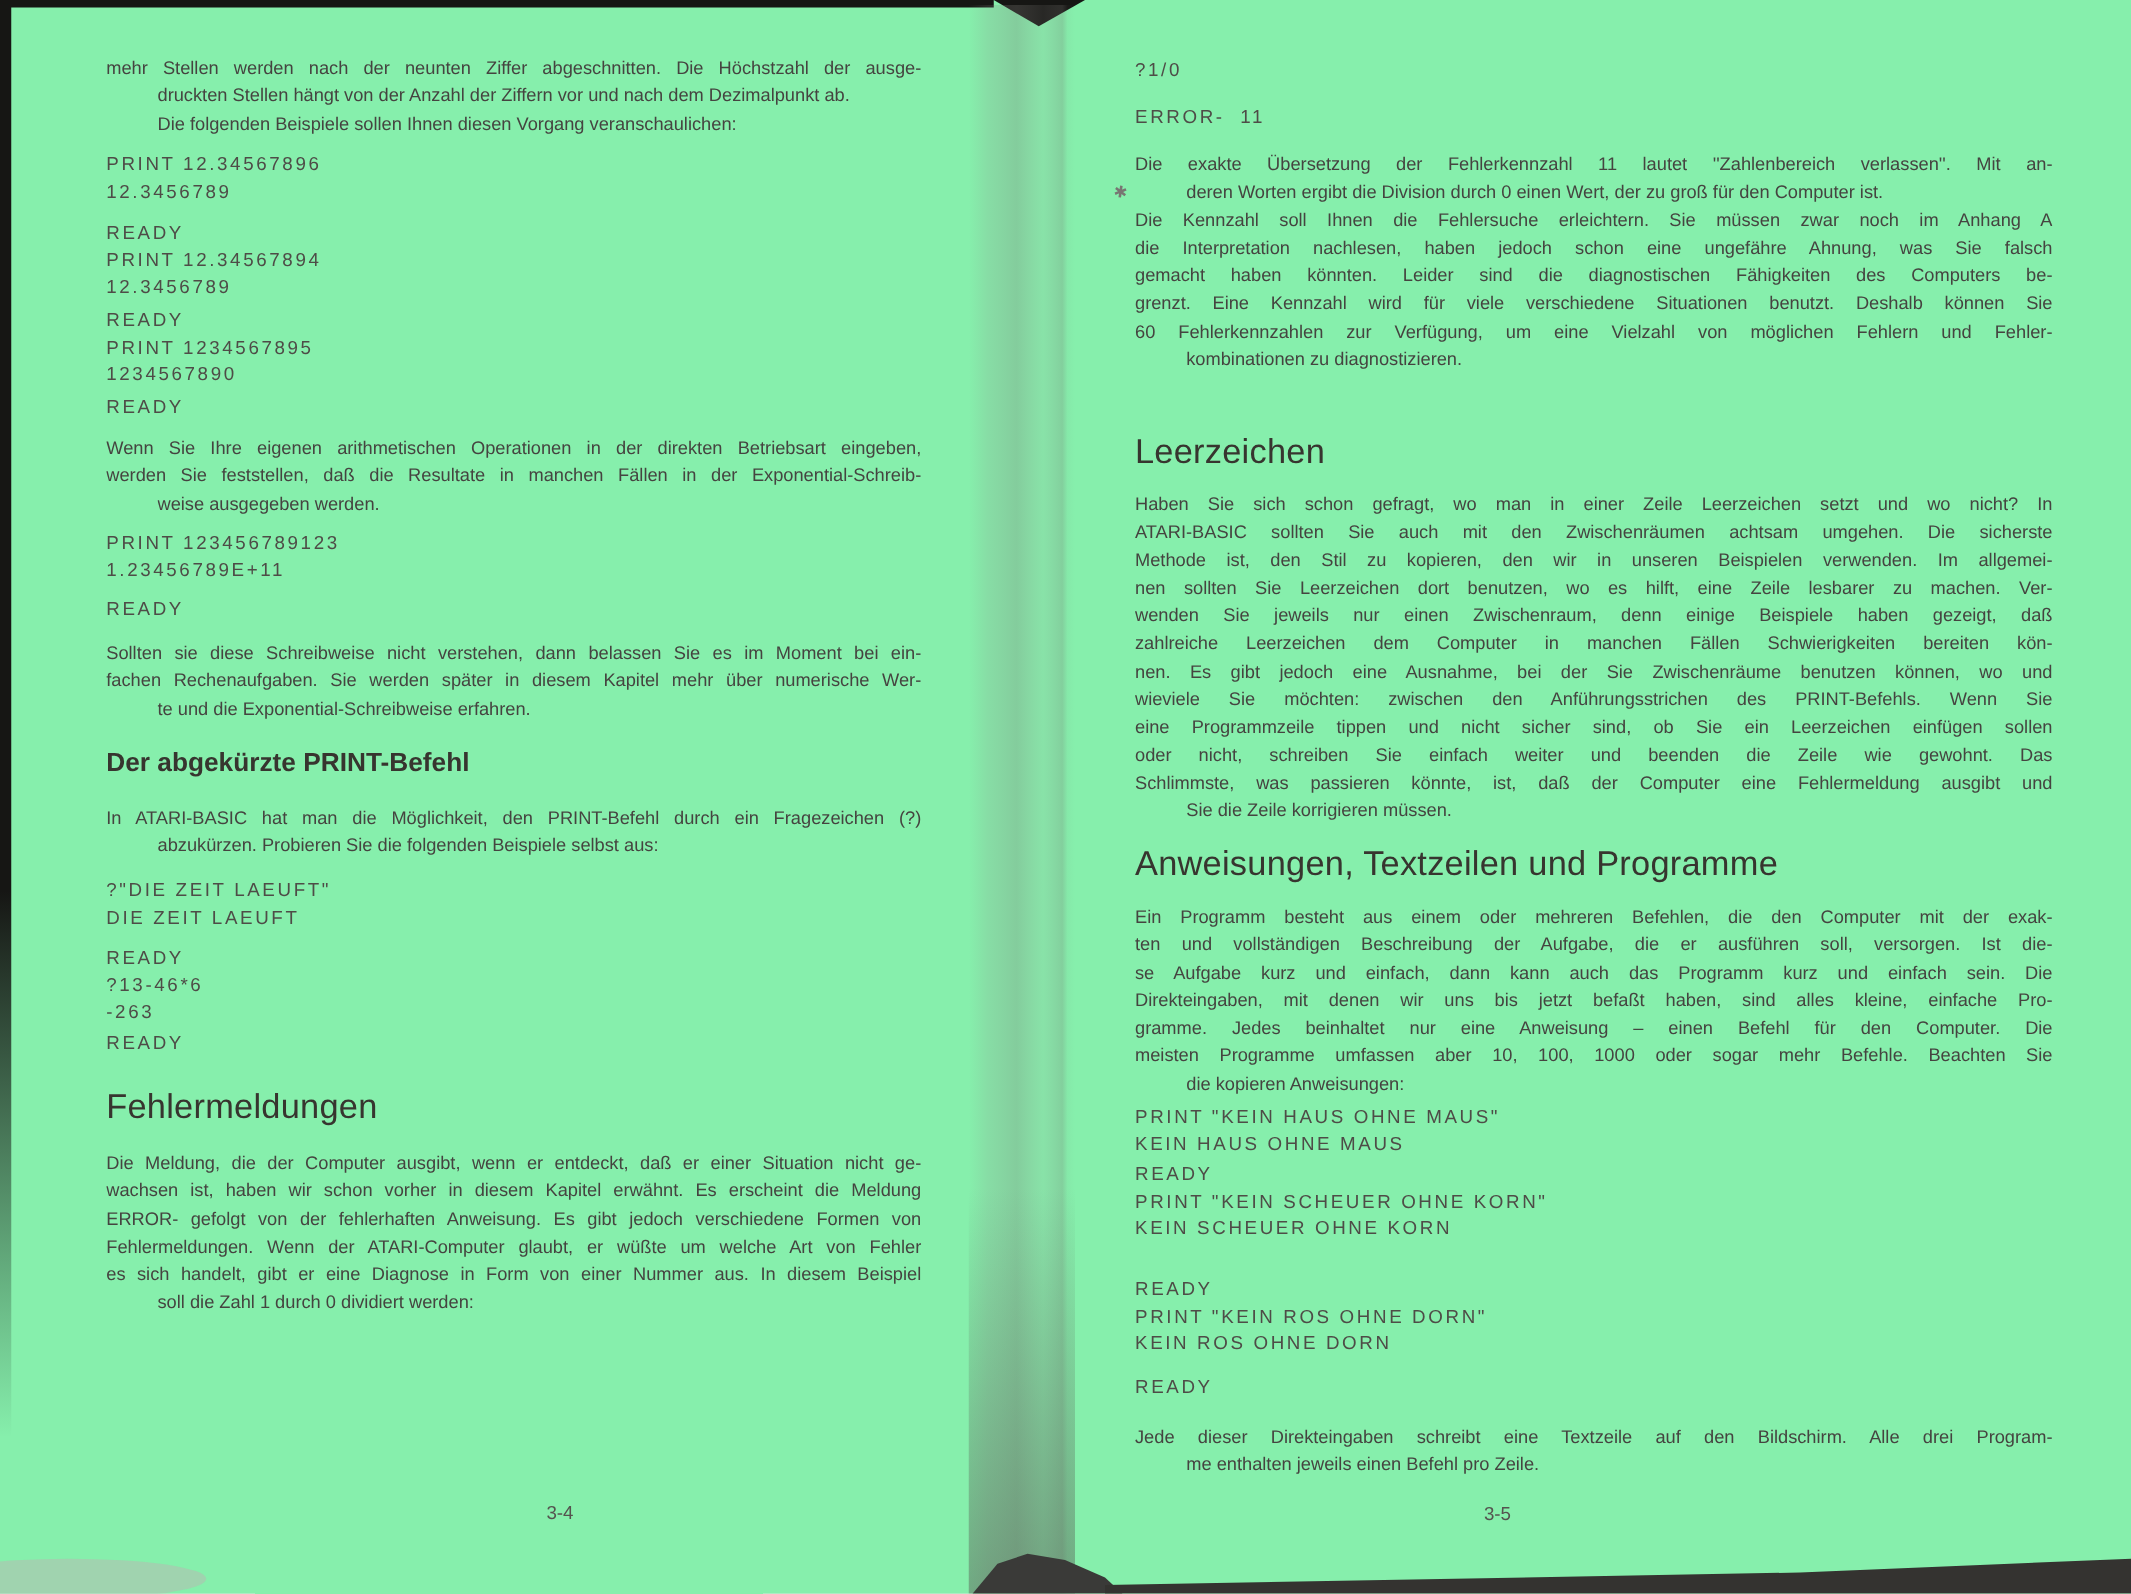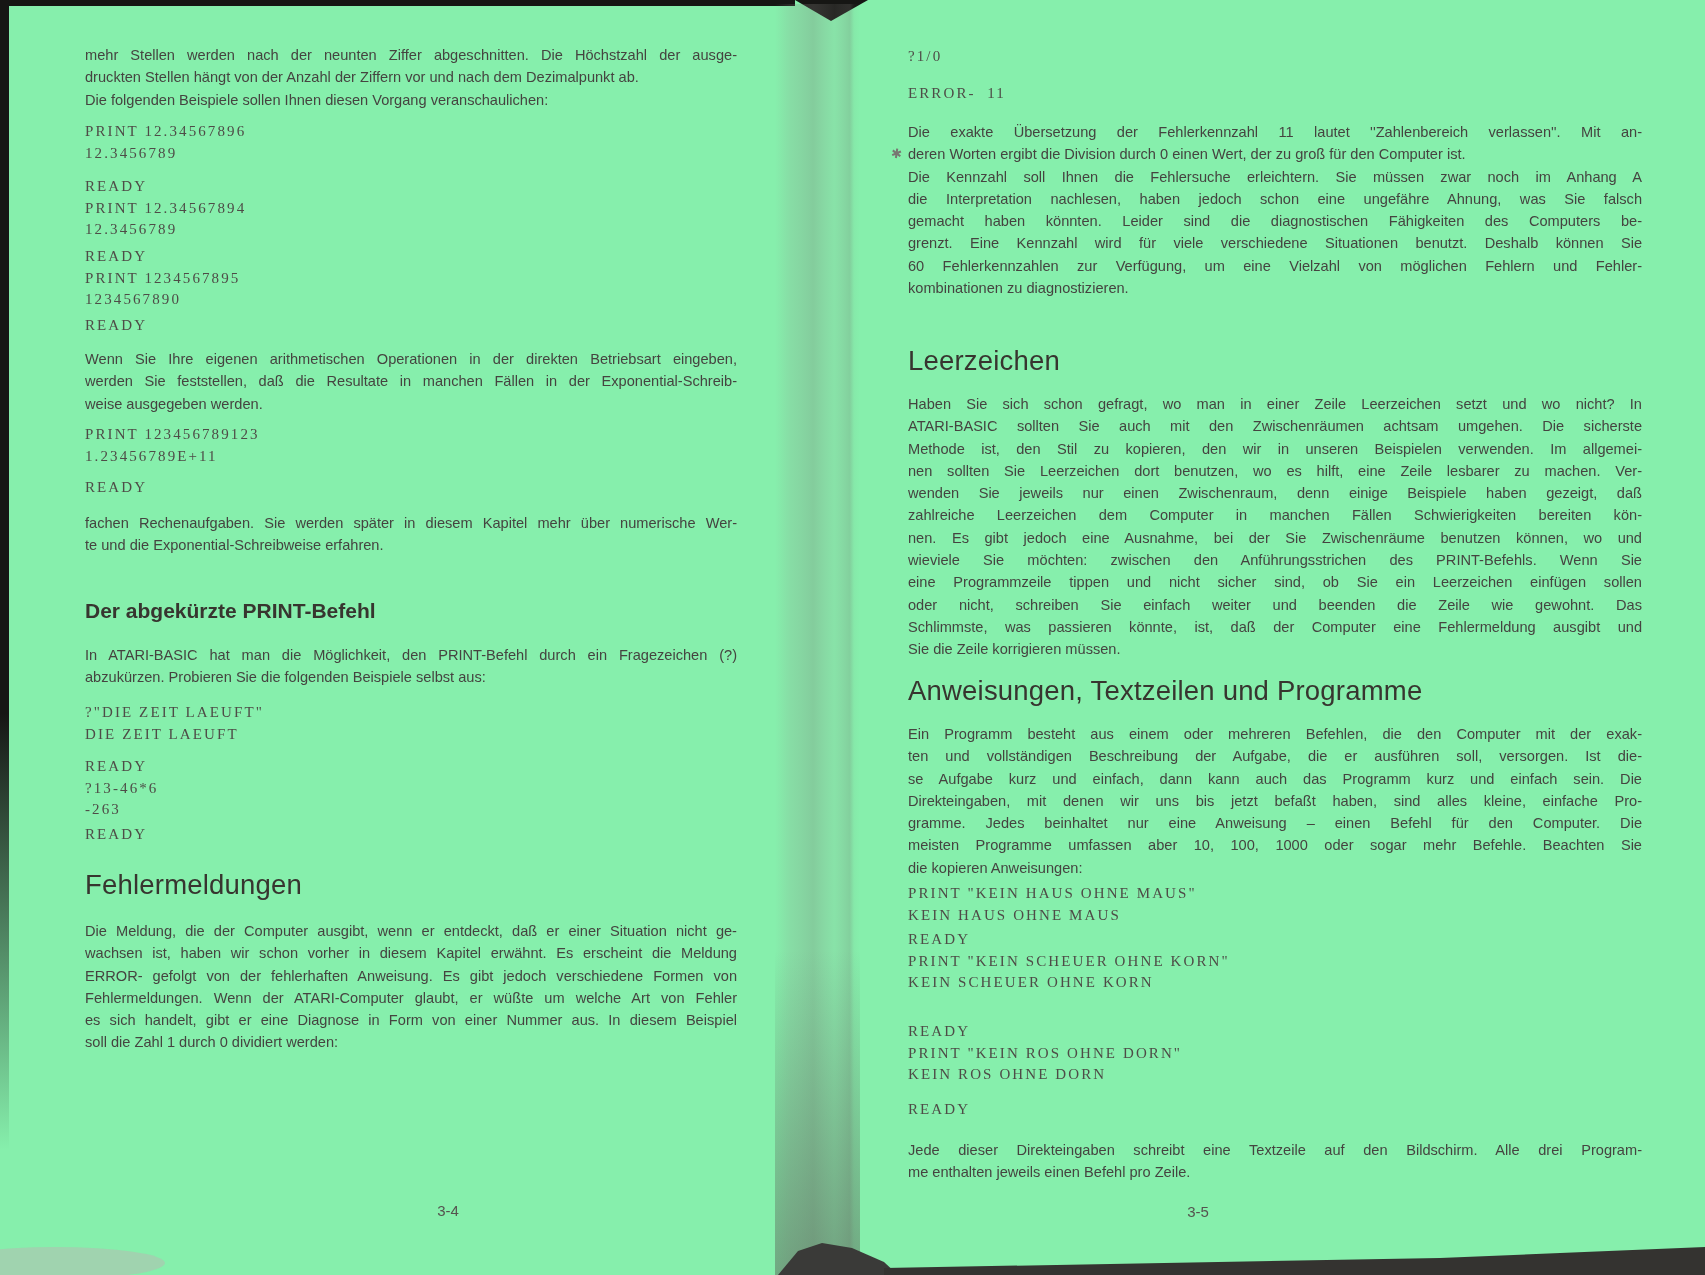--- a/index.html
+++ b/index.html
@@ -4,22 +4,22 @@
 <style>
   html,body{margin:0;padding:0;background:#e8e7e4;}
   .spread{position:relative;width:1705px;height:1275px;background:#86efac;overflow:hidden;
           font-family:"Liberation Sans",sans-serif;padding-left:16px;}
   .page{position:absolute;top:0;height:100%;}
   .page-left{left:85px;width:652px;}
   .page-right{left:908px;width:734px;}
   .blk{position:absolute;left:0;right:0;}
   .para .ln{font-size:14.6px;line-height:22.3px;height:22.3px;overflow:hidden;color:#454440;}
   .jl{text-align:justify;text-align-last:justify;}
-  .sl{text-align:left;}
-  .code .cl{font-family:Liberation Serif, serif;font-size:15px;
+  .sl{text-align:left;margin-left:41px;}
+  .code .cl{font-family:Liberation Sans, sans-serif;font-size:15px;
             letter-spacing:2.1px;line-height:21.7px;color:#4e4c47;white-space:pre;}
   .h-big{font-size:27.5px;font-weight:normal;color:#37352f;letter-spacing:.2px;}
   .h-small{font-size:21px;font-weight:bold;color:#37352f;}
   .pagenum{position:absolute;width:120px;text-align:center;font-size:15px;color:#55534f;}
   .margin-mark{position:absolute;left:891px;top:146px;font-size:13px;color:#787672;
                transform:rotate(8deg);}
   .deco{position:absolute;inset:0;pointer-events:none;}
 </style>
 </head>
 <body>
@@ -88,20 +88,21 @@
       <div class="ln sl">weise ausgegeben werden.</div>
     </div>
     <div class="blk code" style="top:424px">
       <div class="cl">PRINT 123456789123</div>
       <div class="cl">1.23456789E+11</div>
     </div>
     <div class="blk code" style="top:477px">
       <div class="cl">READY</div>
     </div>
     <div class="blk para" style="top:512px">
+      <div class="ln jl">Sollten sie diese Schreibweise nicht verstehen, dann belassen Sie es im Moment bei ein-</div>
       <div class="ln jl">fachen Rechenaufgaben. Sie werden später in diesem Kapitel mehr über numerische Wer-</div>
       <div class="ln sl">te und die Exponential-Schreibweise erfahren.</div>
     </div>
     <div class="blk h-small" style="top:599px">Der abgekürzte PRINT-Befehl</div>
     <div class="blk para" style="top:644px">
       <div class="ln jl">In ATARI-BASIC hat man die Möglichkeit, den PRINT-Befehl durch ein Fragezeichen (?)</div>
       <div class="ln sl">abzukürzen. Probieren Sie die folgenden Beispiele selbst aus:</div>
     </div>
     <div class="blk code" style="top:702px">
       <div class="cl">?"DIE ZEIT LAEUFT"</div>

